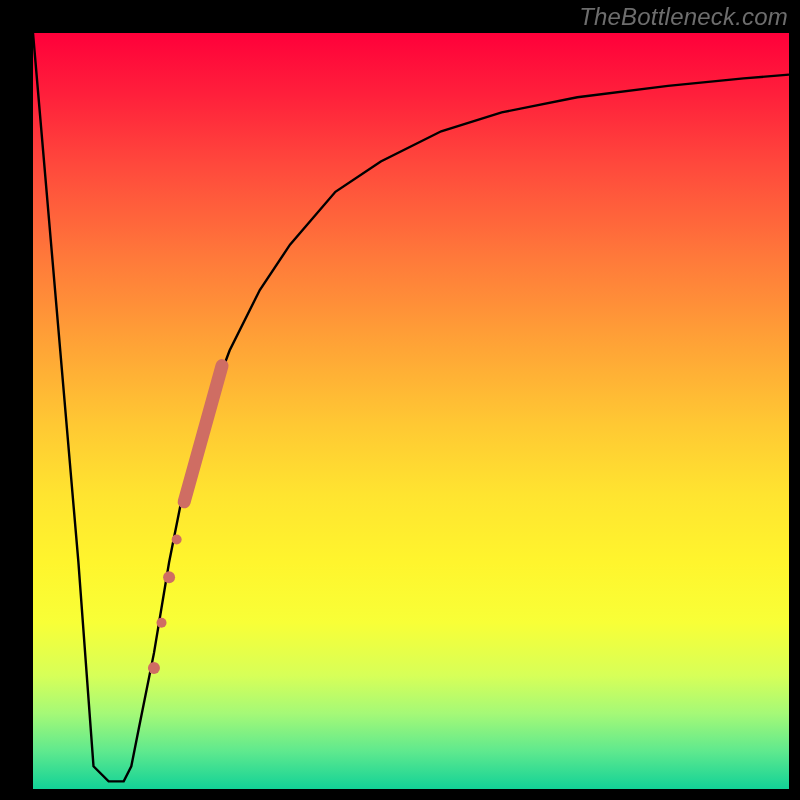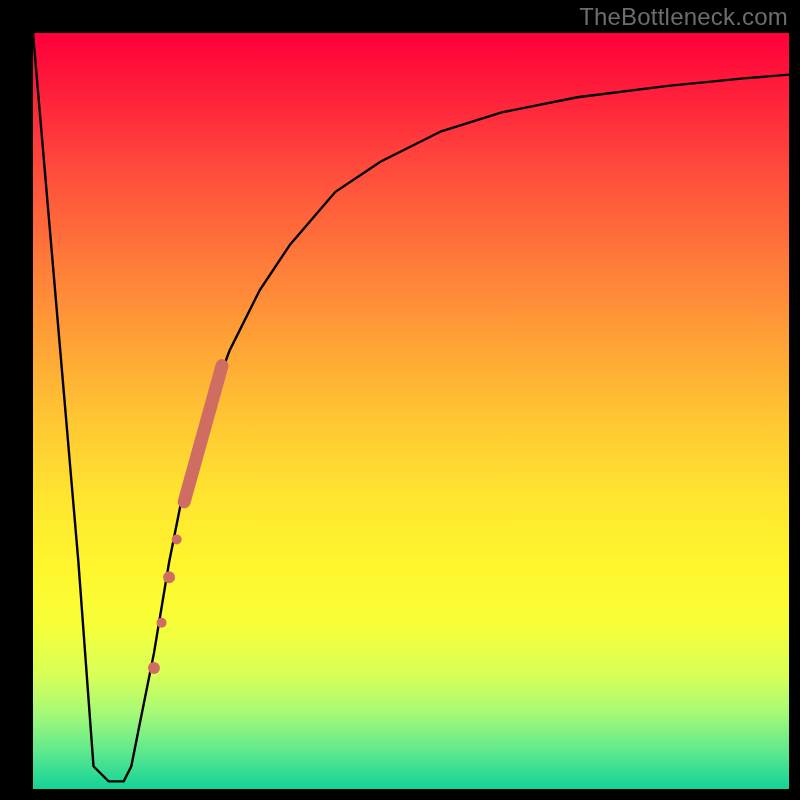--- a/index.html
+++ b/index.html
@@ -52,20 +52,21 @@
   }
   .watermark {
     position: absolute;
     top: 3px;
     right: 12px;
     font-family: Arial, Helvetica, sans-serif;
     font-size: 24px;
     font-weight: 500;
     color: #6d6d6d;
     letter-spacing: 0.2px;
+    font-style: italic;
   }
 </style>
 </head>
 <body>
 
 <div class="frame">
   <div class="plot">
     <div class="gradient"></div>
     <svg class="curves" viewBox="0 0 756 756" preserveAspectRatio="none">
       <path fill="none" stroke="#000000" stroke-width="2.4" d="M0.0 0.0 L45.4 529.2 L60.5 733.3 L75.6 748.4 L90.7 748.4 L98.3 733.3 L105.8 695.5 L121.0 619.9 L136.1 529.2 L151.2 453.6 L173.9 378.0 L196.6 317.5 L226.8 257.0 L257.0 211.7 L302.4 158.8 L347.8 128.5 L408.2 98.3 L468.7 79.4 L544.3 64.3 L635.0 52.9 L710.6 45.4 L756.0 41.6" id="curvePath"></path>

